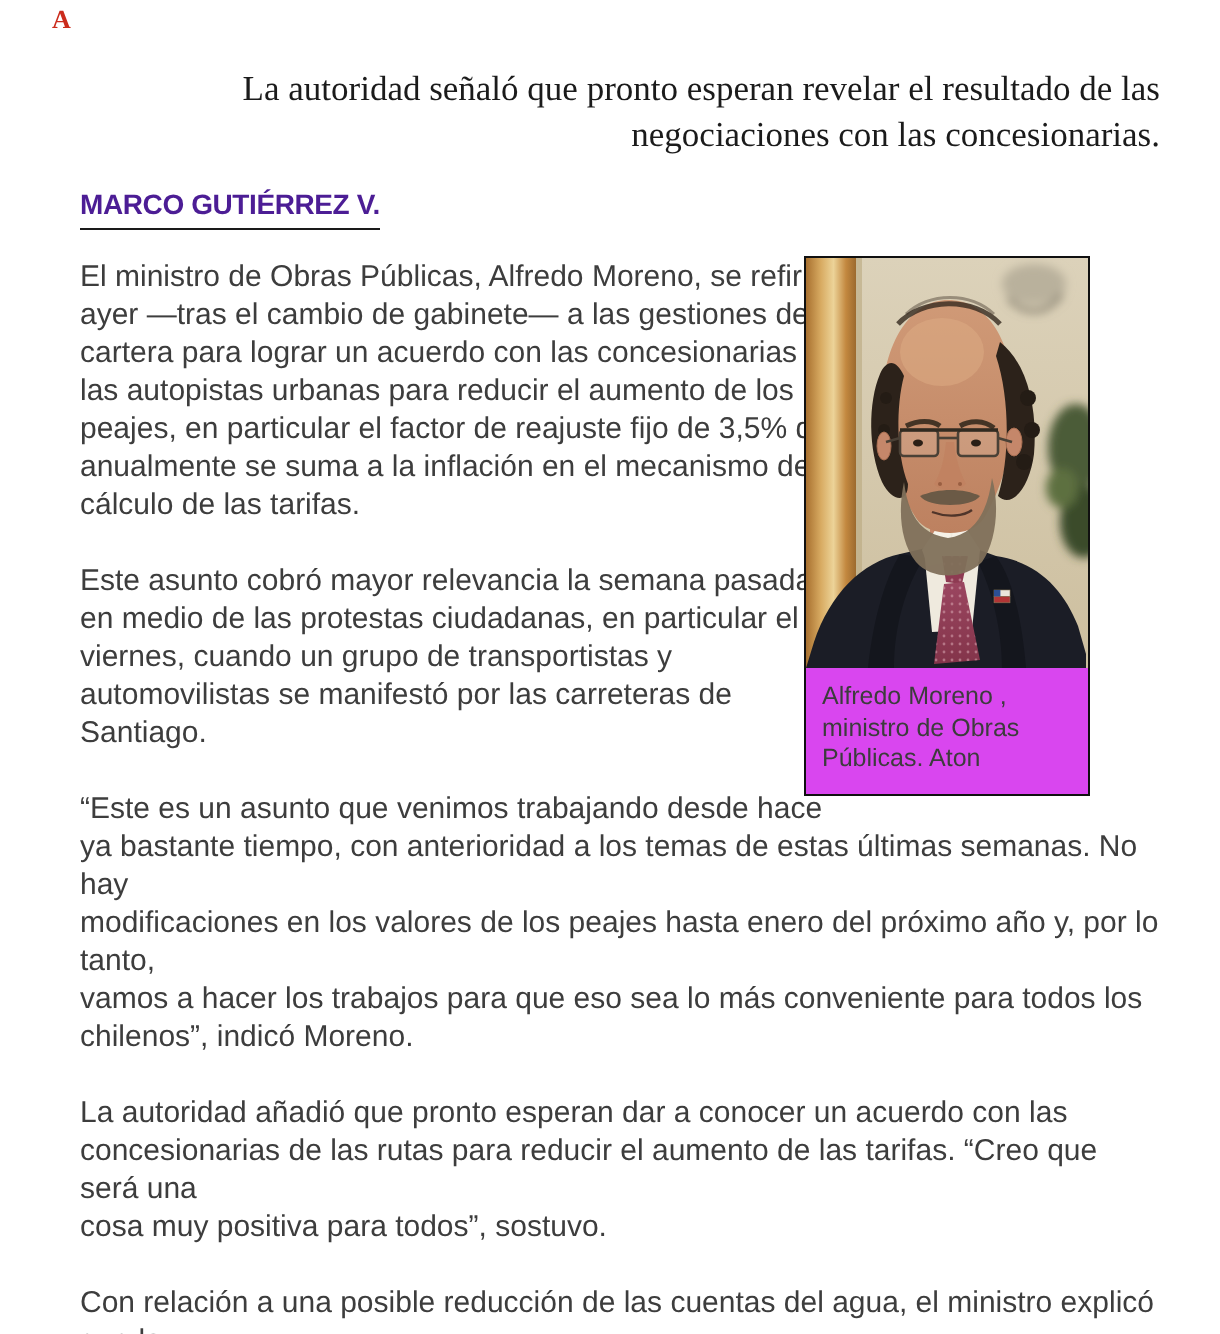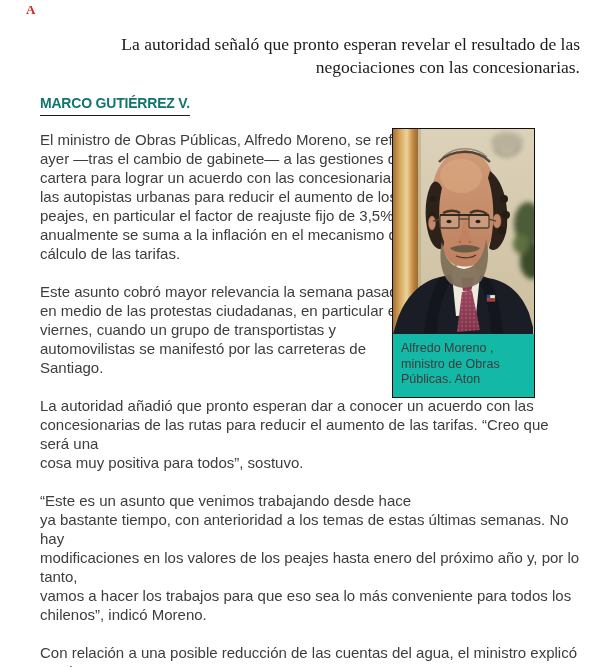--- a/index.html
+++ b/index.html
@@ -35,40 +35,40 @@
     max-width: 545px;
     text-align: right;
   }
   .byline-row { margin: 0 0 14px 0; }
   .byline {
     display: inline-block;
     font-weight: 700;
     font-size: 14px;
     line-height: 16px;
     letter-spacing: -0.2px;
-    color: #0f766e;
+    color: #4c1d95;
     border-bottom: 1.5px solid #1a1a1a;
     padding-bottom: 4px;
   }
   .body-text p {
     margin: 0 0 19px 0;
     font-size: 15px;
     line-height: 19px;
     color: #3d3d3d;
     white-space: pre-line;
     max-width: 545px;
   }
   .photo-box {
     position: absolute;
-    left: 392px;
+    left: 402px;
     top: 128px;
     width: 141px;
     margin: 0;
     border: 1.5px solid #101010;
-    background: #14b8a6;
+    background: #d946ef;
   }
   .photo-box svg { display: block; width: 141px; height: 205px; }
   .photo-caption {
     font-size: 12.5px;
     line-height: 15.5px;
     color: #3c3c3c;
     padding: 7px 8px 9px 8px;
     white-space: pre-line;
   }
 </style>
@@ -93,28 +93,28 @@
 cartera para lograr un acuerdo con las concesionarias de
 las autopistas urbanas para reducir el aumento de los
 peajes, en particular el factor de reajuste fijo de 3,5% que
 anualmente se suma a la inflación en el mecanismo de
 cálculo de las tarifas.</p>
       <p>Este asunto cobró mayor relevancia la semana pasada,
 en medio de las protestas ciudadanas, en particular el
 viernes, cuando un grupo de transportistas y
 automovilistas se manifestó por las carreteras de
 Santiago.</p>
-      <p>La autoridad añadió que pronto esperan dar a conocer un acuerdo con las
-concesionarias de las rutas para reducir el aumento de las tarifas. “Creo que será una
-cosa muy positiva para todos”, sostuvo.</p>
       <p>“Este es un asunto que venimos trabajando desde hace
 ya bastante tiempo, con anterioridad a los temas de estas últimas semanas. No hay
 modificaciones en los valores de los peajes hasta enero del próximo año y, por lo tanto,
 vamos a hacer los trabajos para que eso sea lo más conveniente para todos los
 chilenos”, indicó Moreno.</p>
+      <p>La autoridad añadió que pronto esperan dar a conocer un acuerdo con las
+concesionarias de las rutas para reducir el aumento de las tarifas. “Creo que será una
+cosa muy positiva para todos”, sostuvo.</p>
       <p>Con relación a una posible reducción de las cuentas del agua, el ministro explicó que la
 actual normativa establece una negociación con cada empresa sanitaria cada cinco
 años.</p>
     </div>
   </div>
 
   <figure class="photo-box">
     <svg viewBox="0 0 141 205" xmlns="http://www.w3.org/2000/svg">
       <defs>
         <linearGradient id="bgGrad" x1="0" y1="0" x2="0" y2="1">

